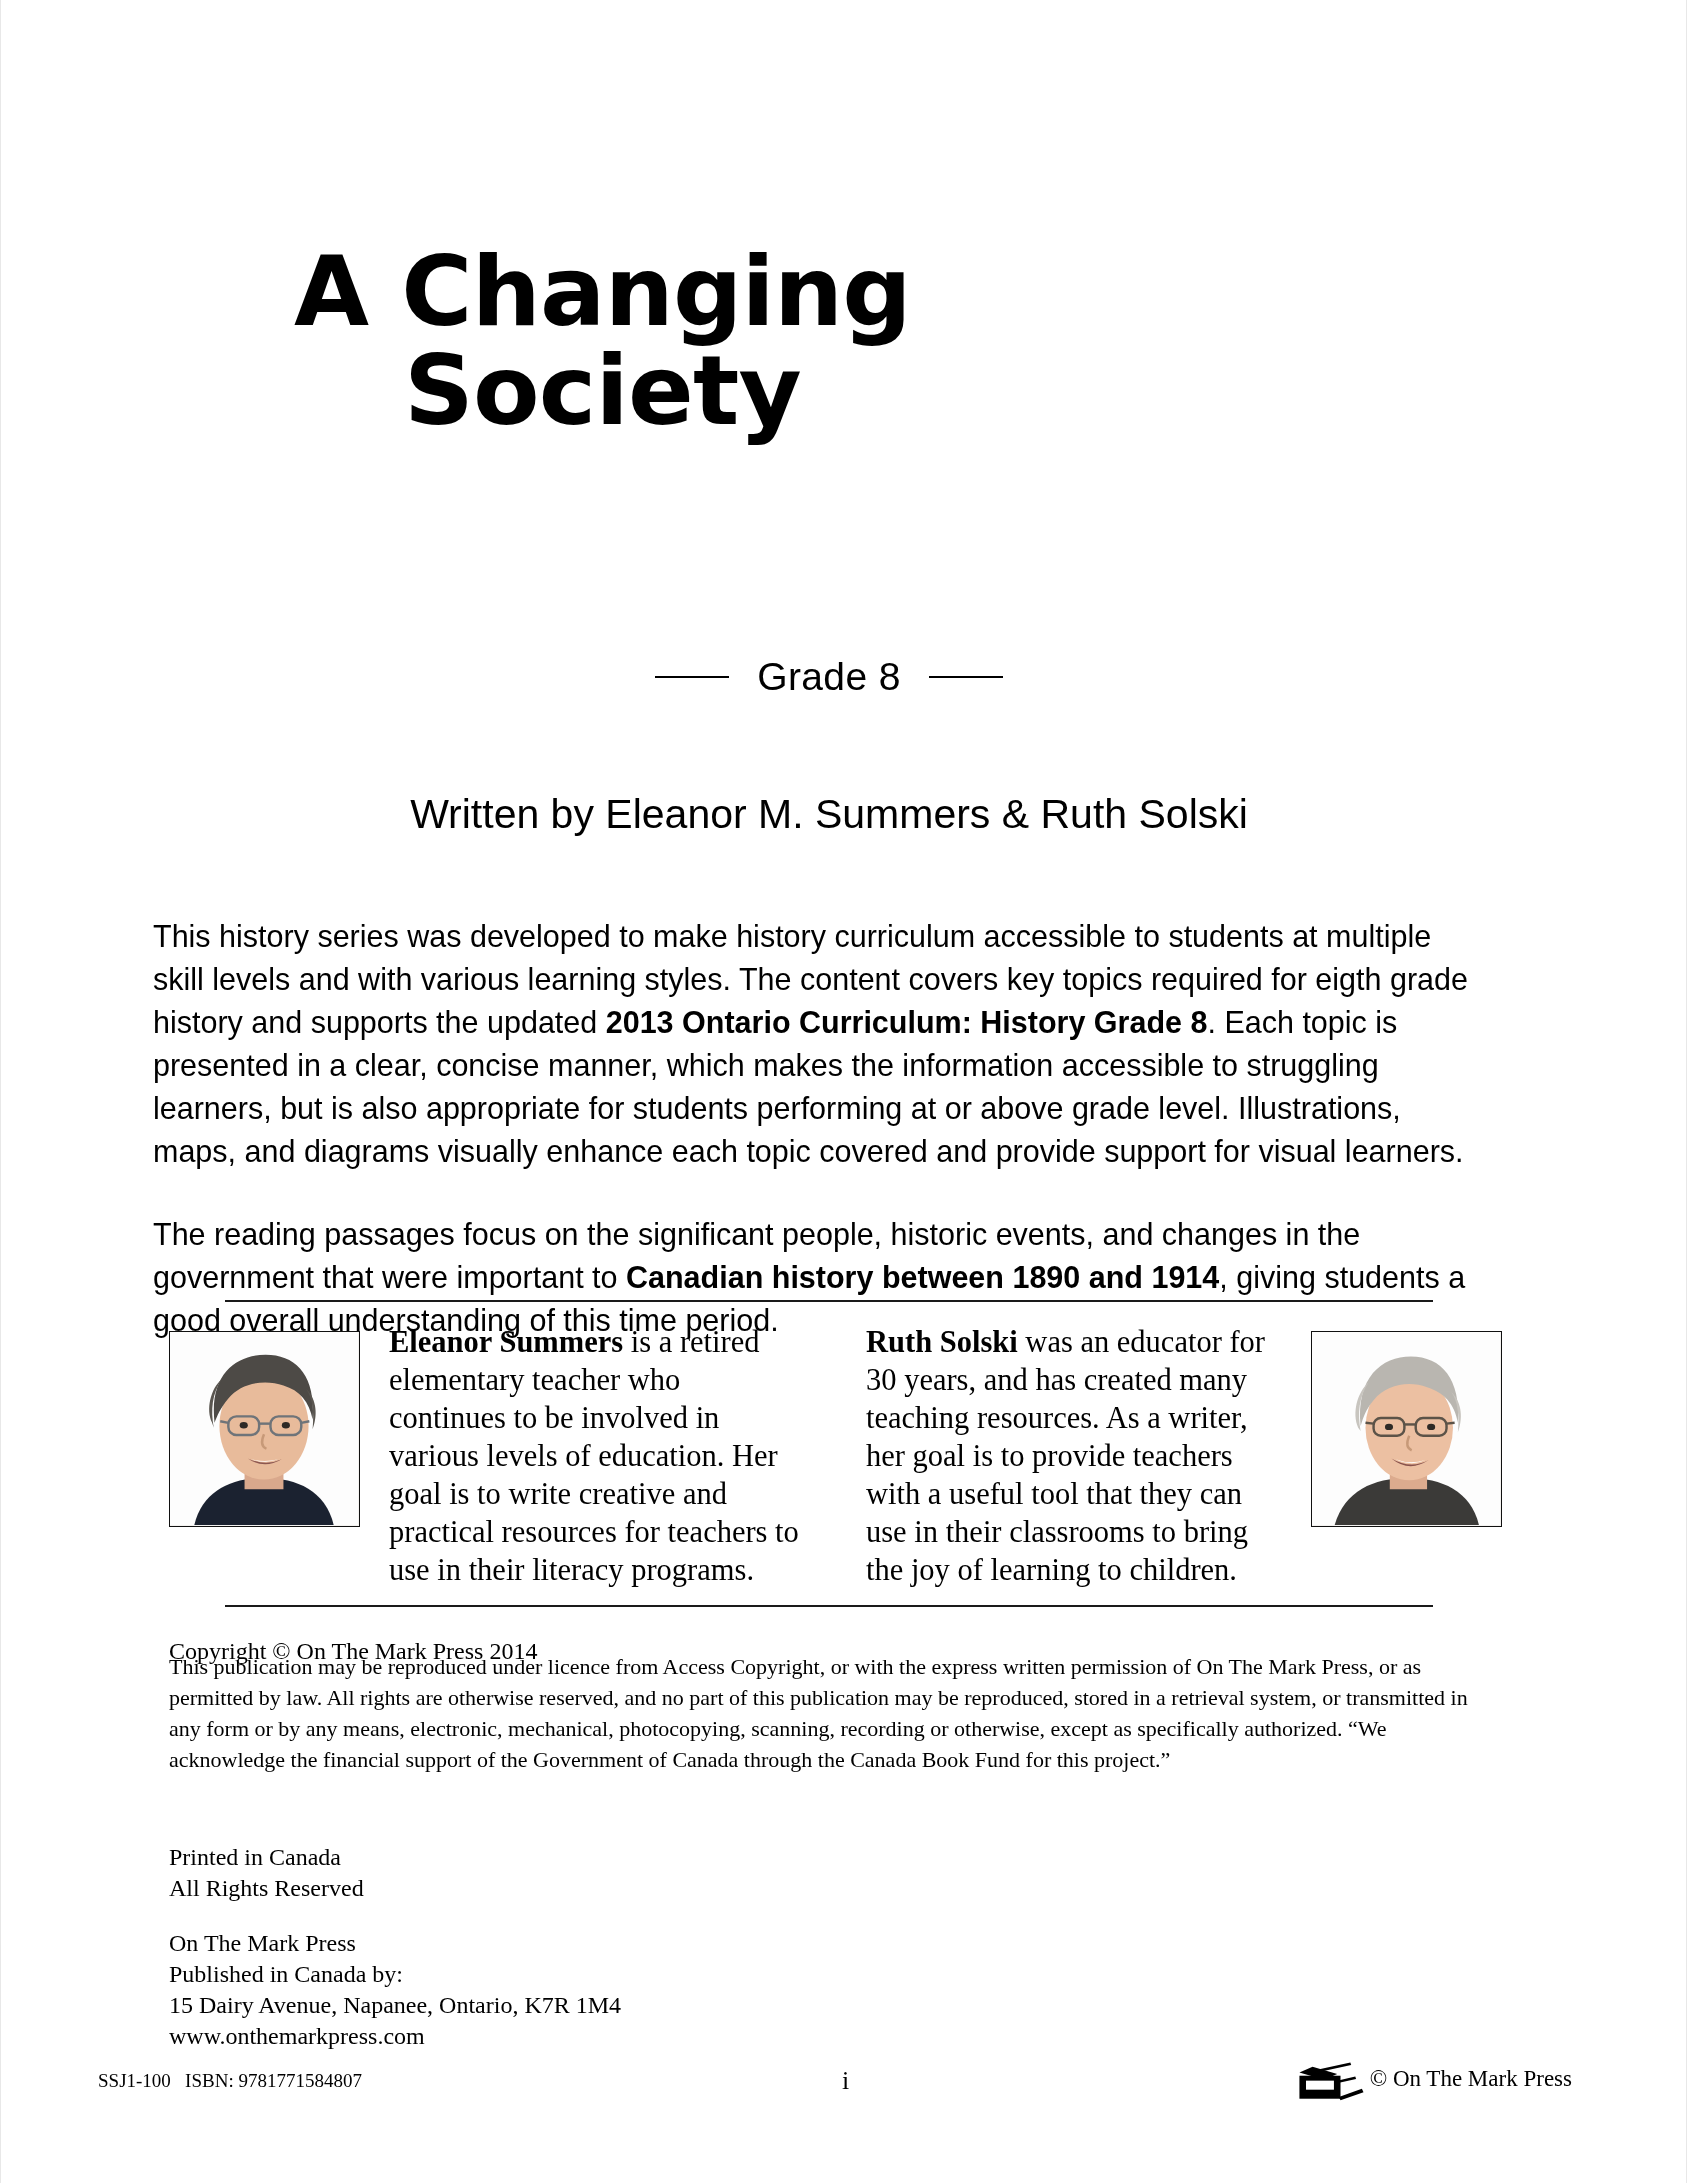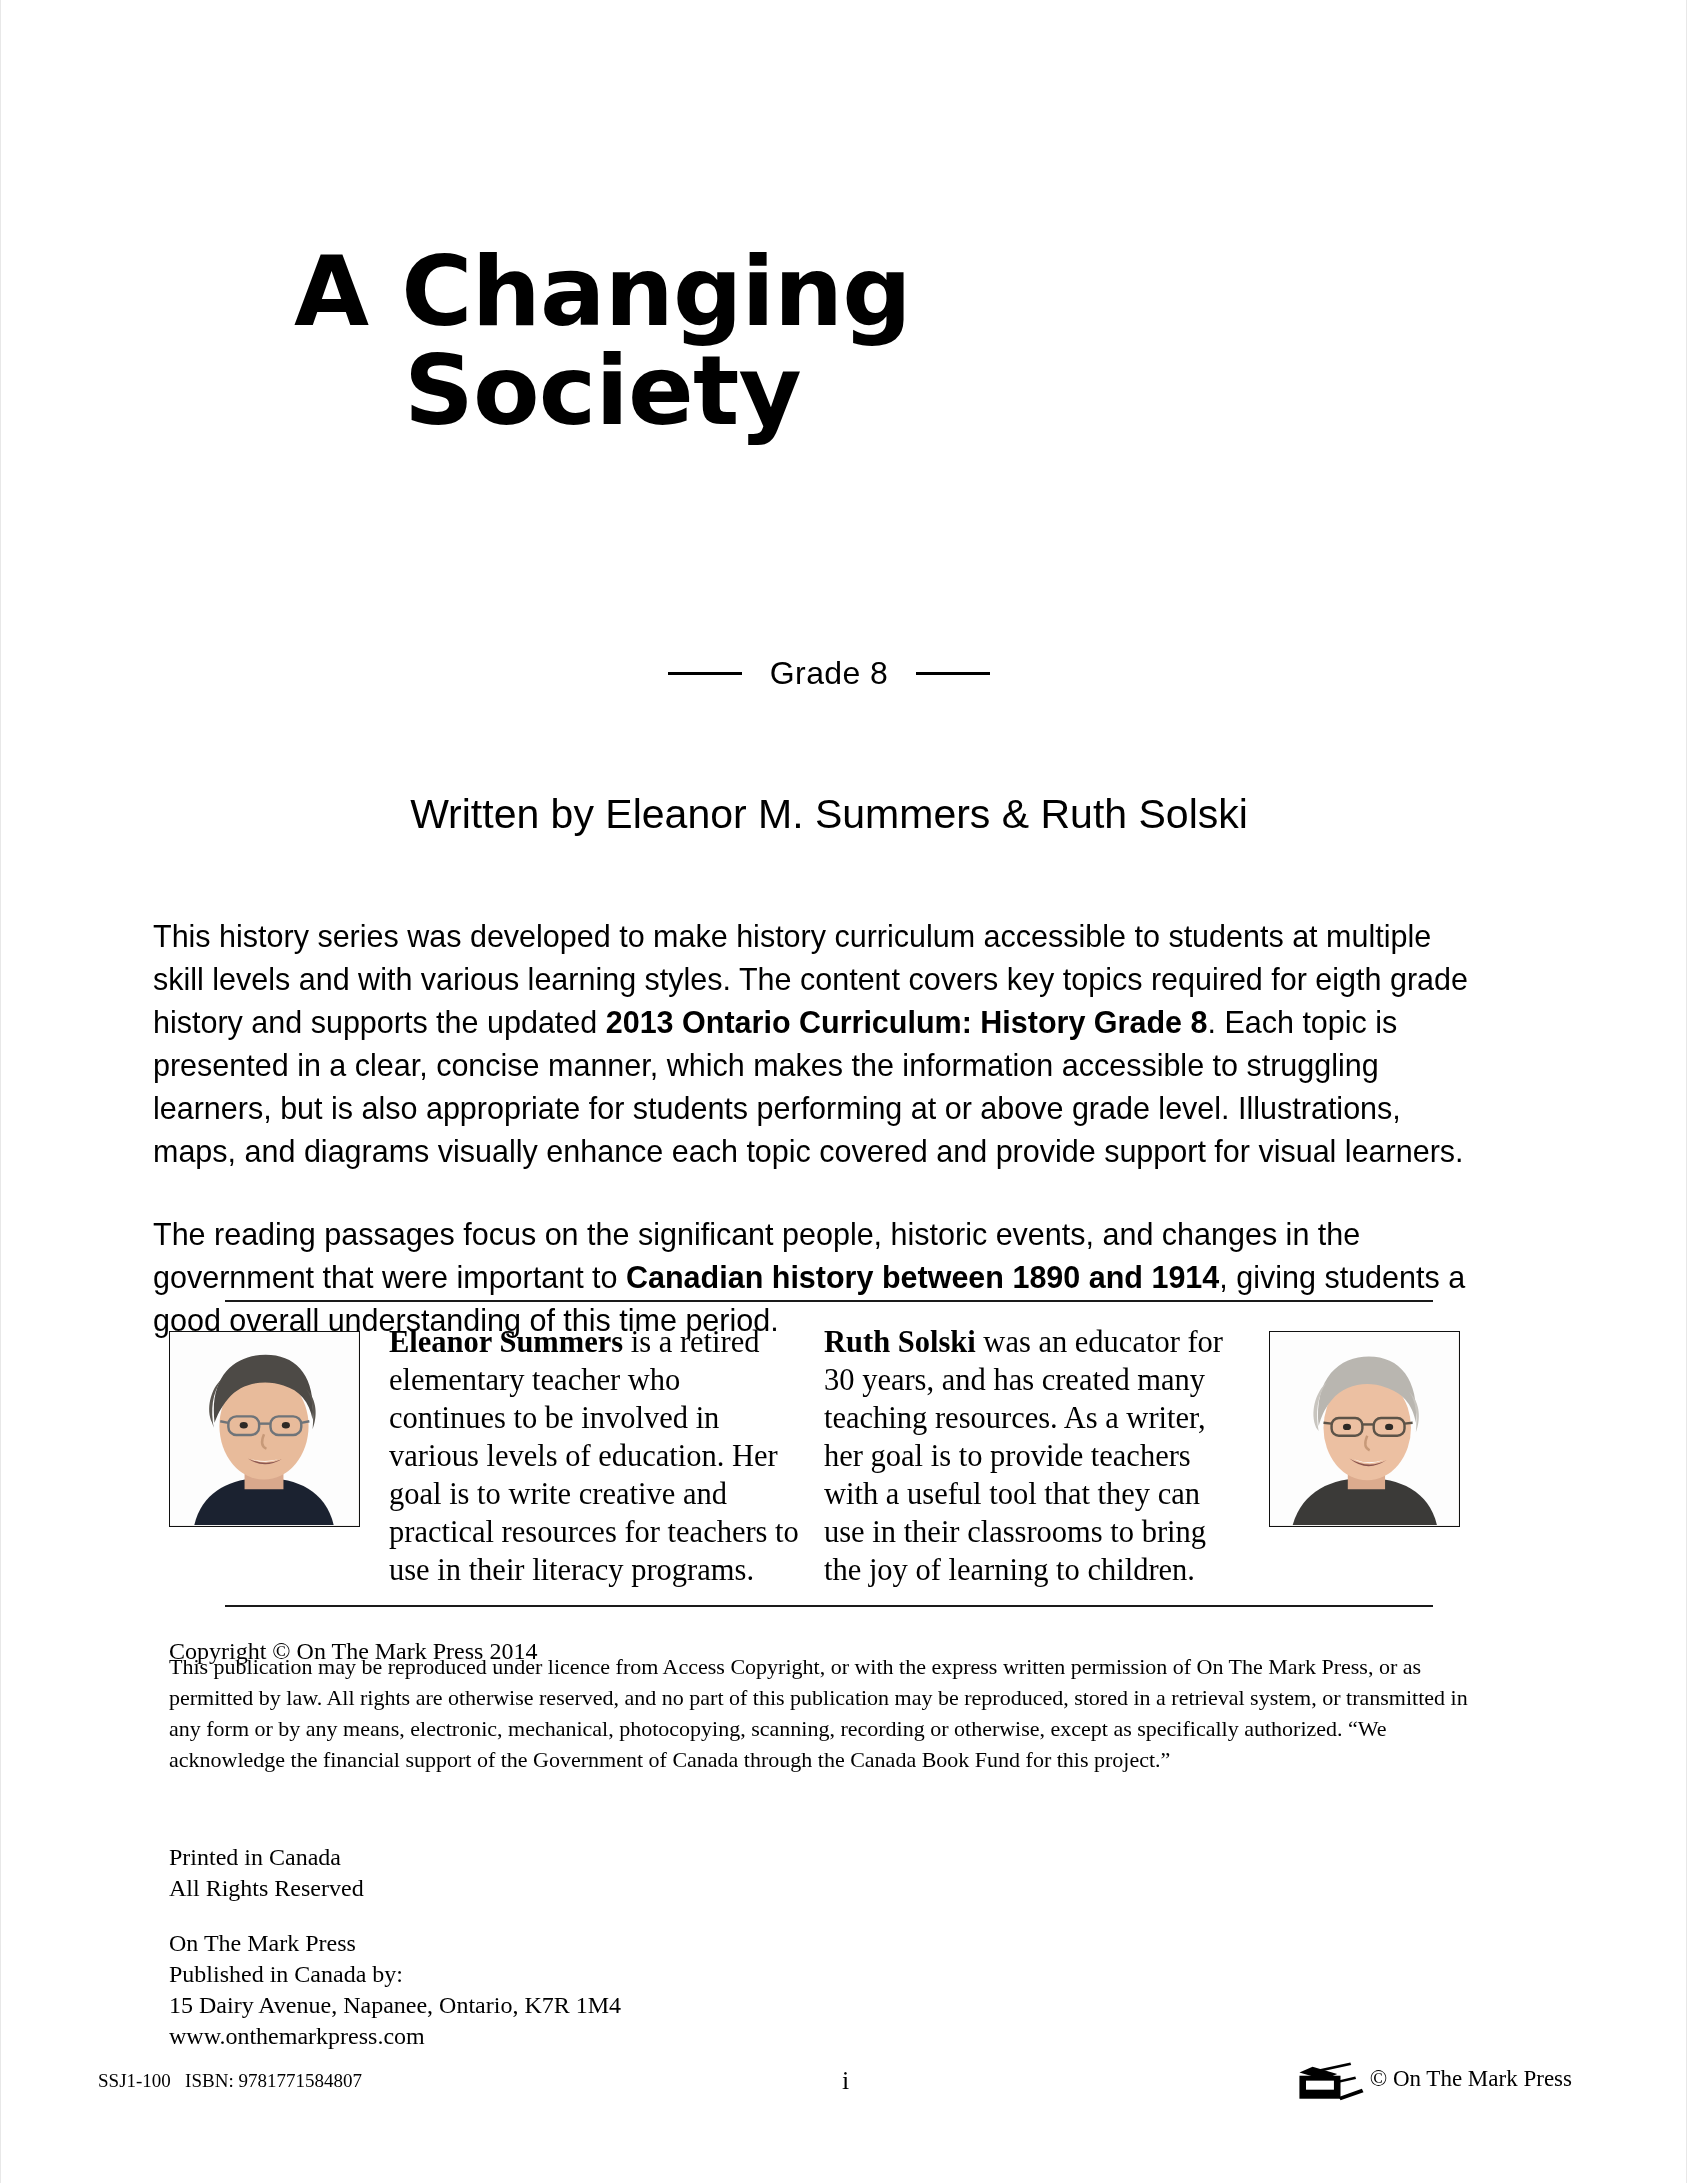--- a/index.html
+++ b/index.html
@@ -54,21 +54,21 @@
     align-items: center;
     justify-content: center;
     gap: 28px;
   }
   .grade-rule {
     width: 74px;
     height: 2.5px;
     background: #000;
   }
   .grade-text {
-    font-size: 32px;
+    font-size: 39px;
     font-weight: 400;
     letter-spacing: 0.4px;
   }
 
   
   .byline {
     position: absolute;
     left: 0;
     top: 791px;
     width: 1656px;
@@ -121,20 +121,21 @@
   }
   .photo.left  { margin-top: 8.2px; }
   .photo.right { margin-top: 8.2px; }
 
   .bio-col {
     width: 412px;
     font-family: "Liberation Serif", serif;
     font-size: 30.5px;
     line-height: 38px;
     flex: none;
+    margin-left: 42px;
   }
   .bio-col.first { margin-left: 29px; margin-right: 23px; }
   .bio-col.second { margin-right: 33px; }
   .bio-col b { font-weight: 700; }
 
   
   .legal {
     position: absolute;
     left: 168px;
     width: 1335px;

